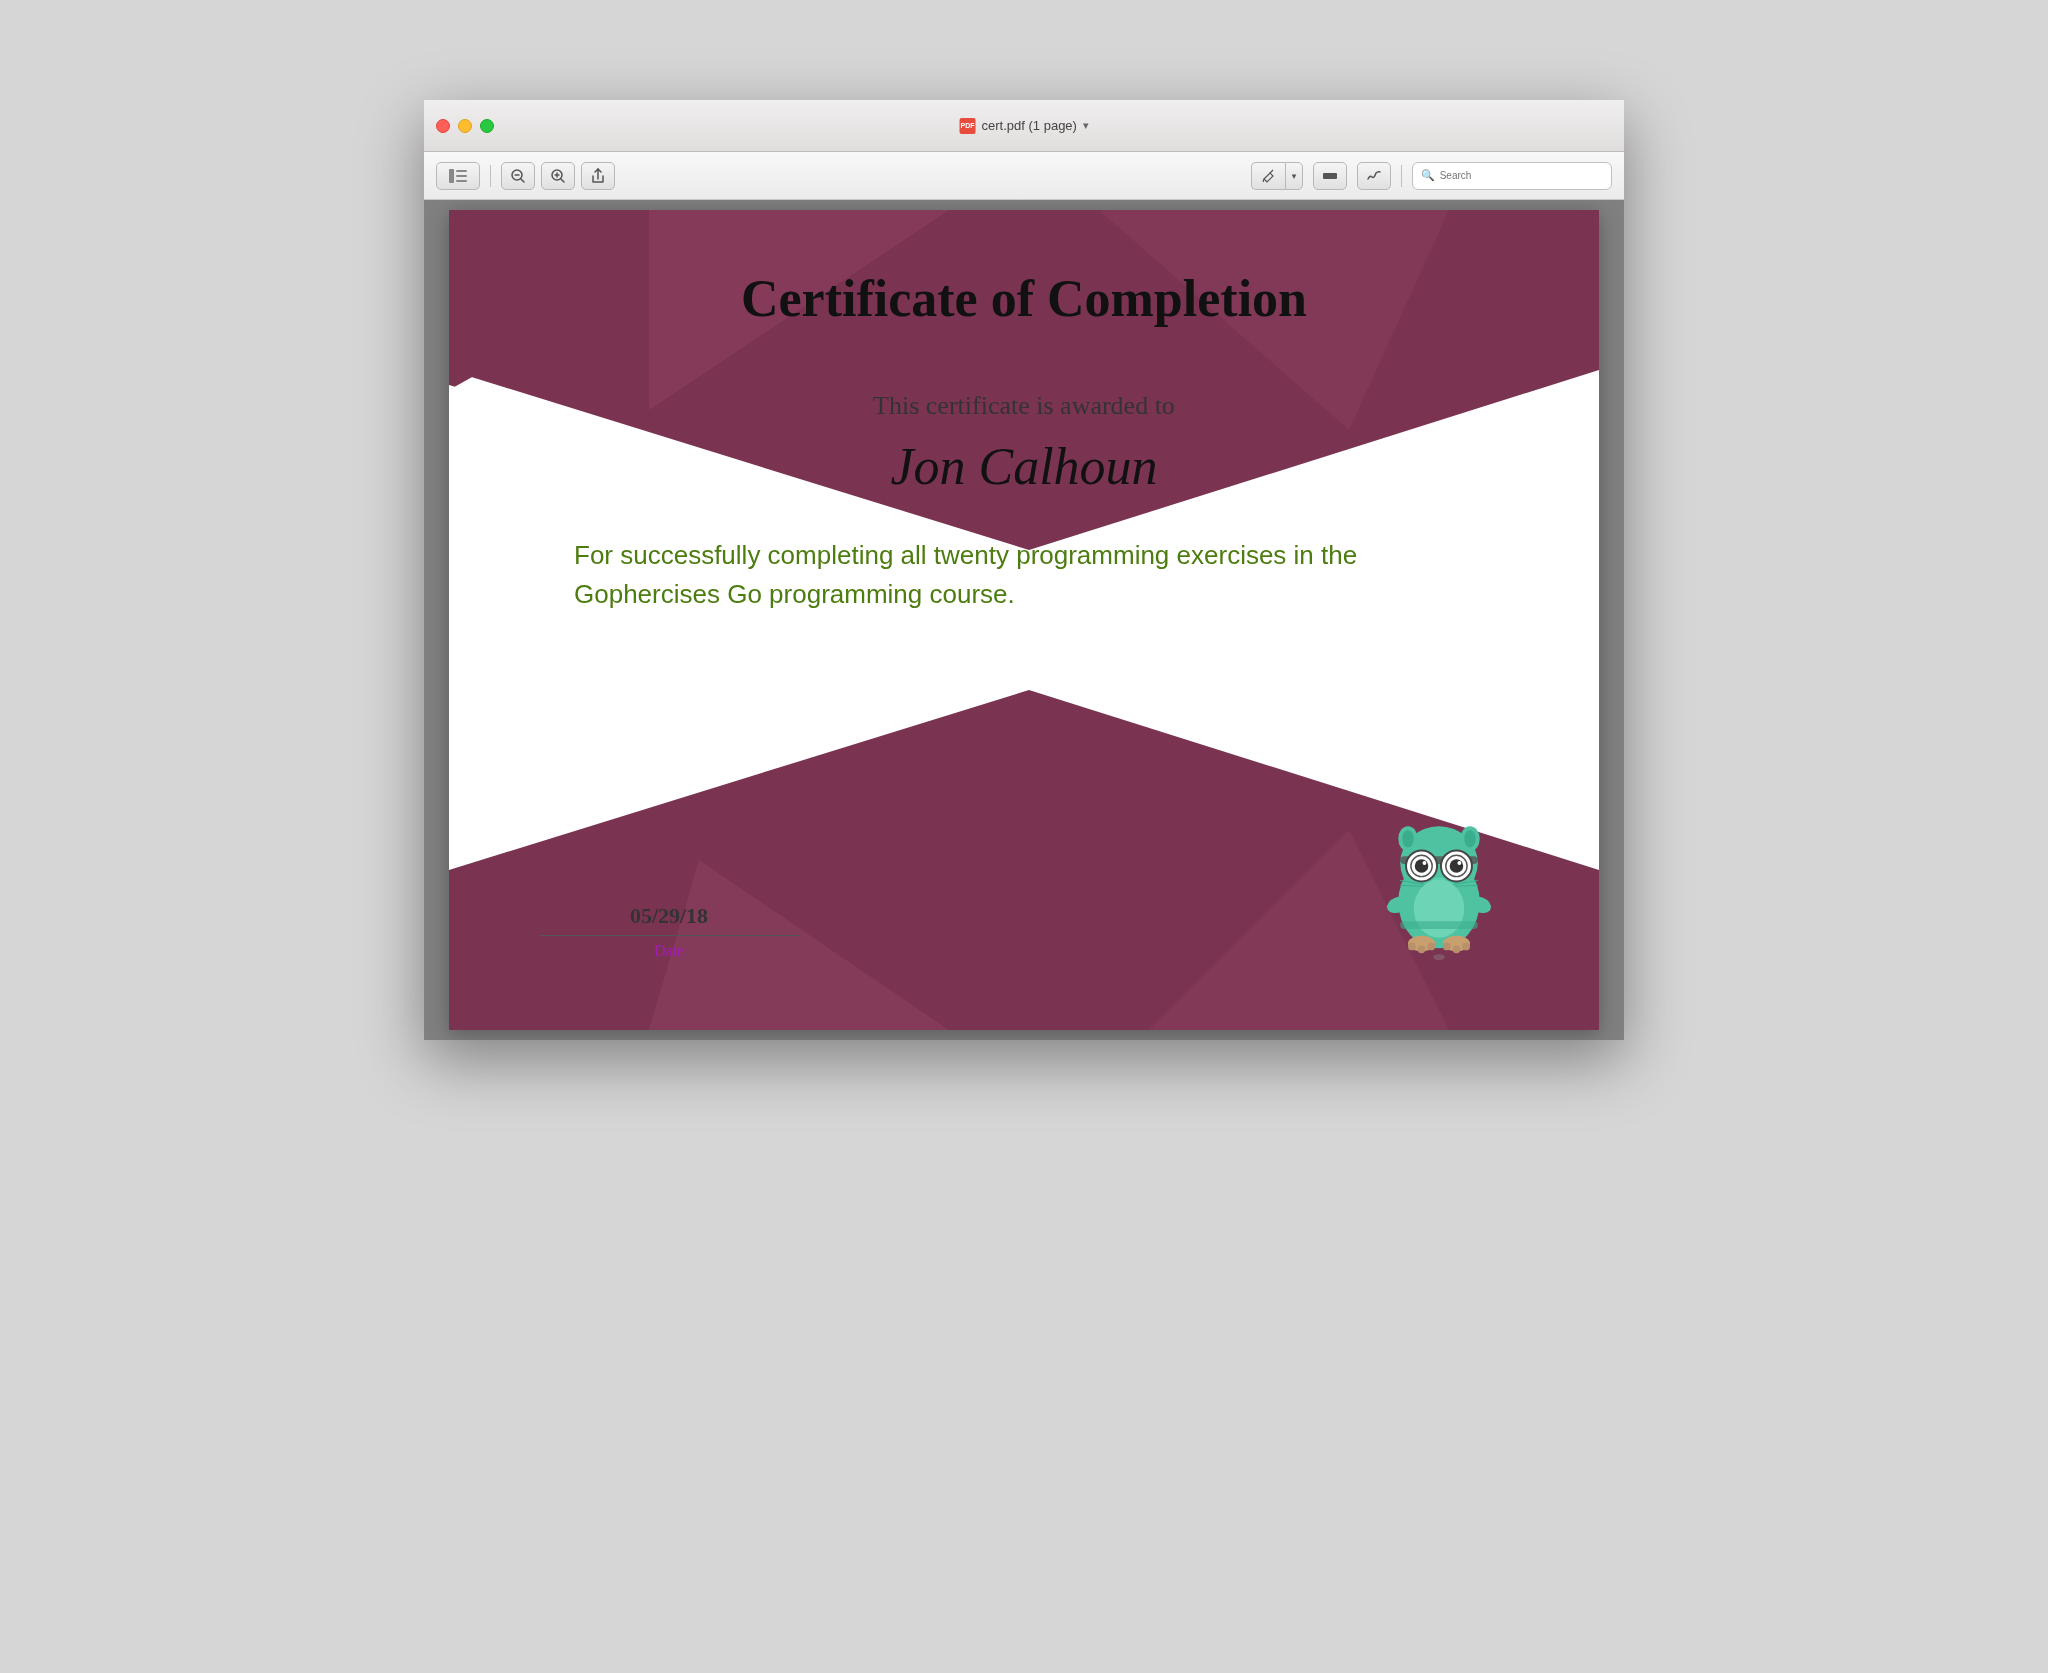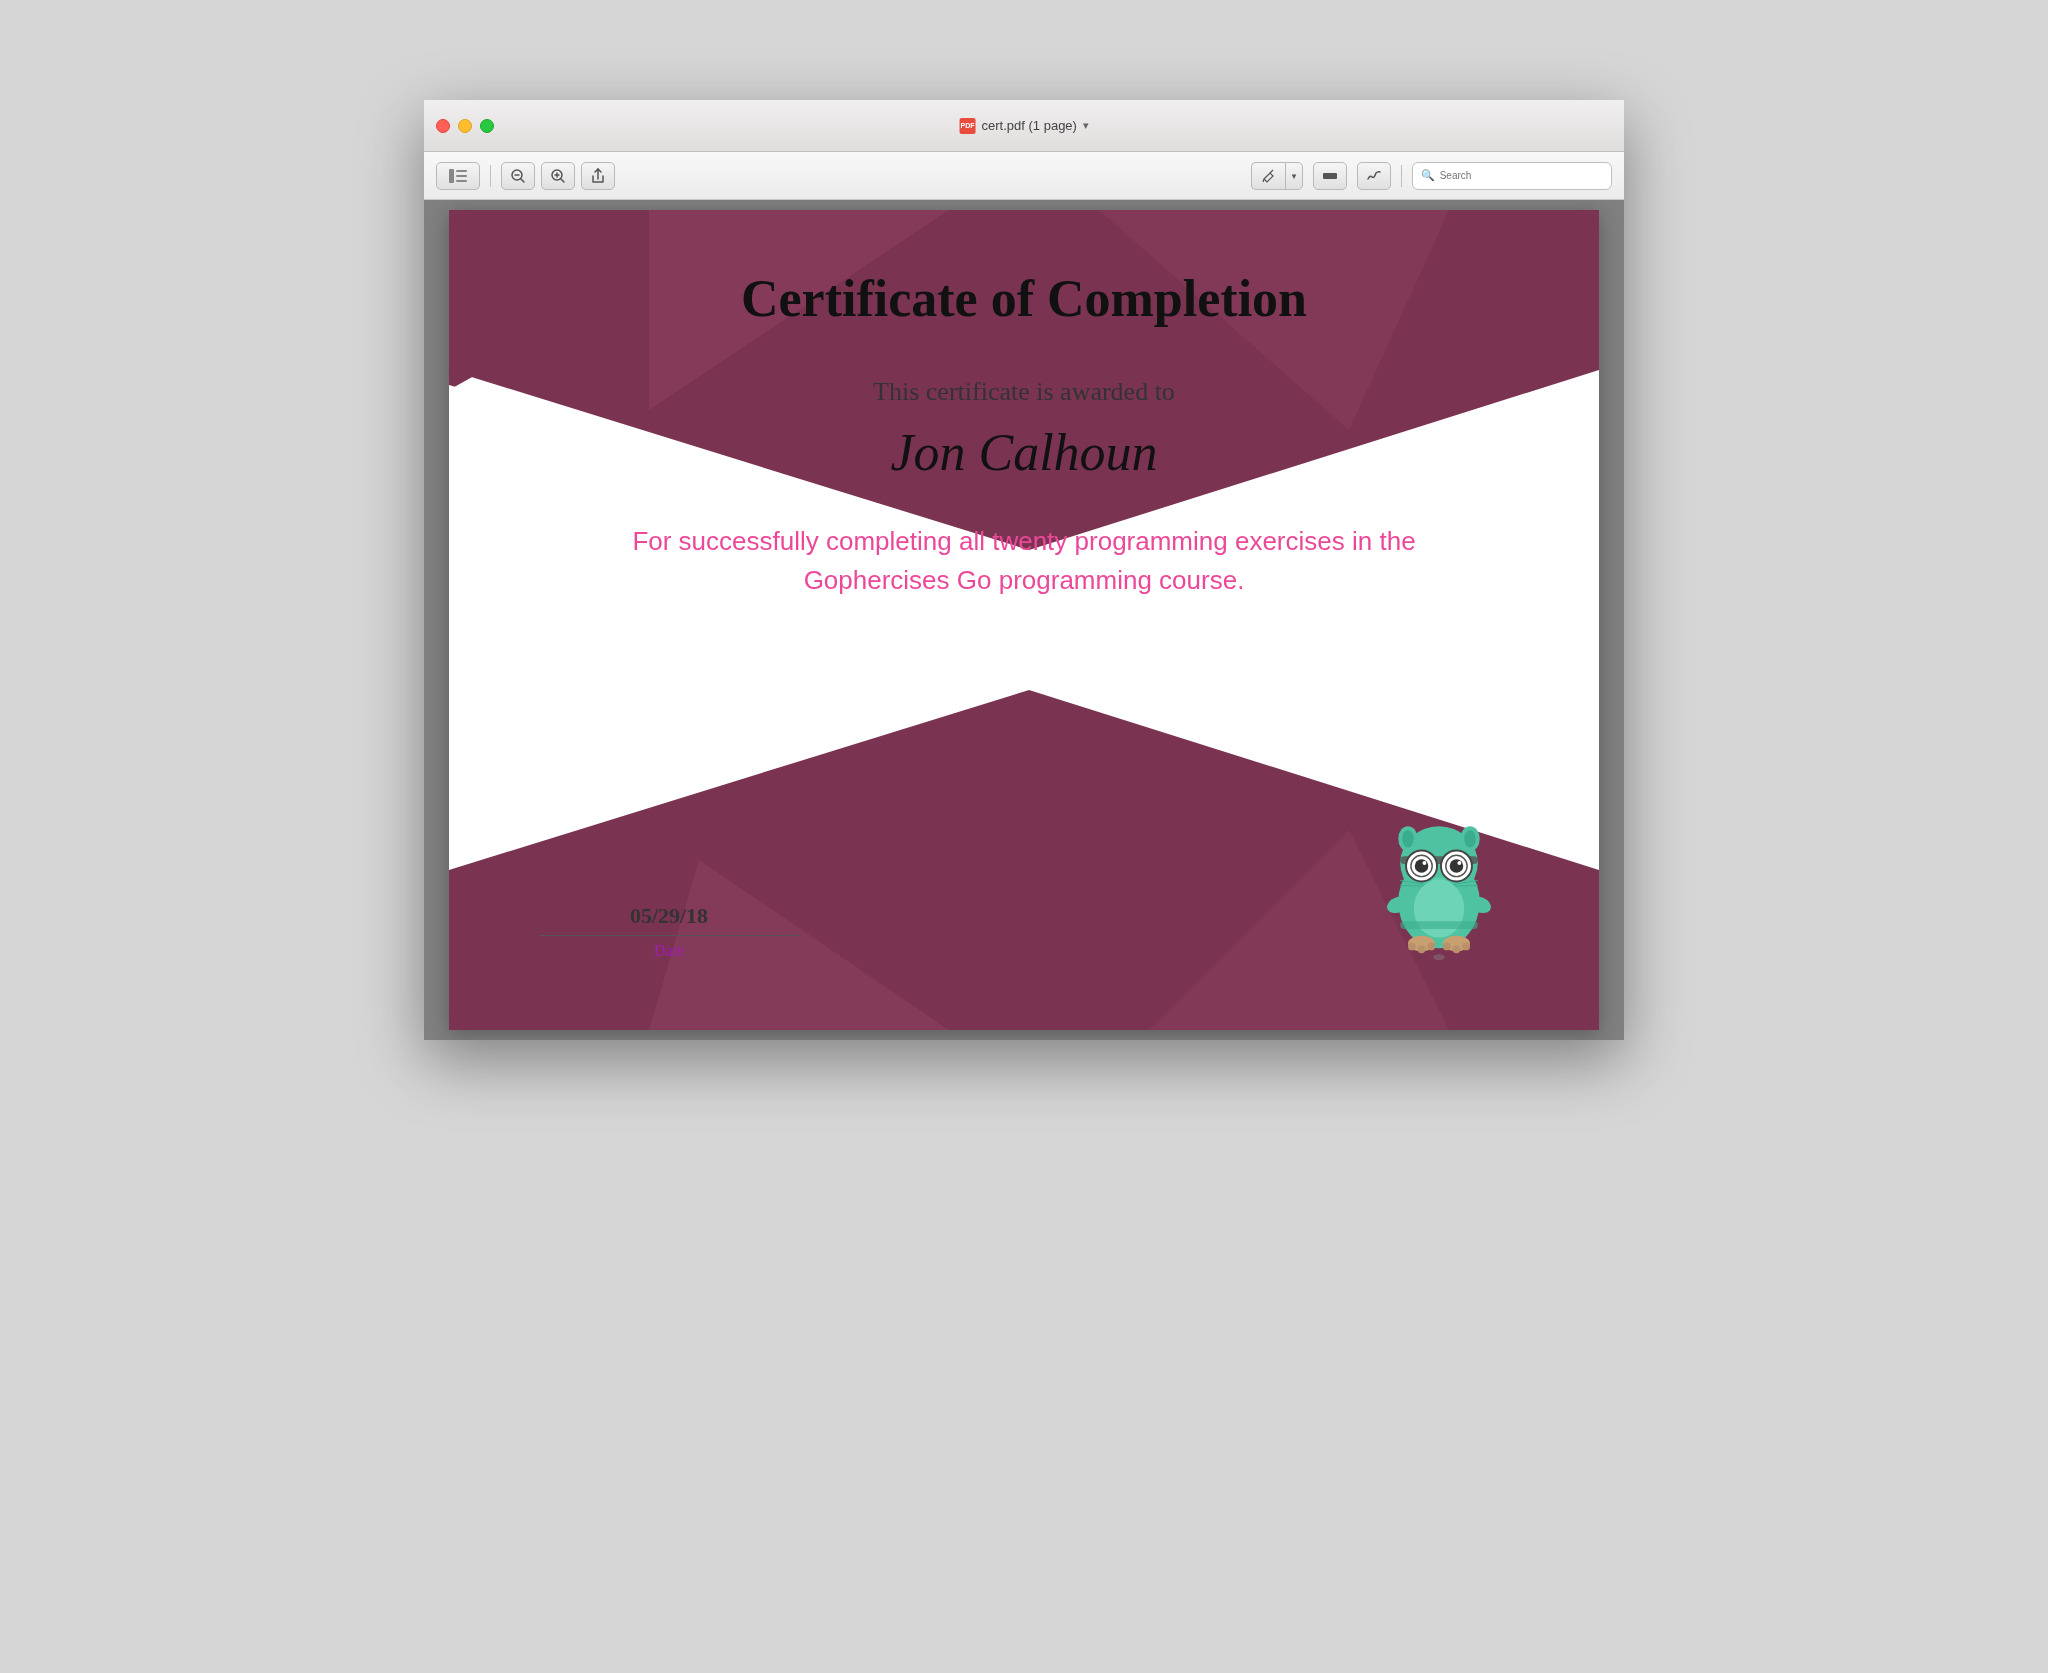--- a/index.html
+++ b/index.html
@@ -194,21 +194,21 @@
       align-items: center;
       padding: 60px 80px 40px;
       height: 100%;
     }
 
     .cert-title {
       font-size: 52px;
       font-weight: 900;
       color: #111;
       text-align: right;
-      margin-bottom: 50px;
+      margin-bottom: 64px;
       font-family: Georgia, "Times New Roman", serif;
       line-height: 1.1;
     }
 
     .cert-awarded-text {
       font-size: 26px;
       color: #333;
       margin-bottom: 16px;
       font-family: Georgia, "Times New Roman", serif;
     }
@@ -217,22 +217,21 @@
       font-size: 52px;
       color: #111;
       margin-bottom: 40px;
       font-family: Georgia, "Times New Roman", serif;
       font-weight: normal;
       font-style: italic;
     }
 
     .cert-description {
       font-size: 26px;
-      color: #ec4899;
-      text-align: center;
+      color: #4d7c0f;
       line-height: 1.5;
       max-width: 900px;
     }
 
     .cert-footer {
       display: flex;
       align-items: flex-end;
       justify-content: space-between;
       width: 100%;
       margin-top: auto;

